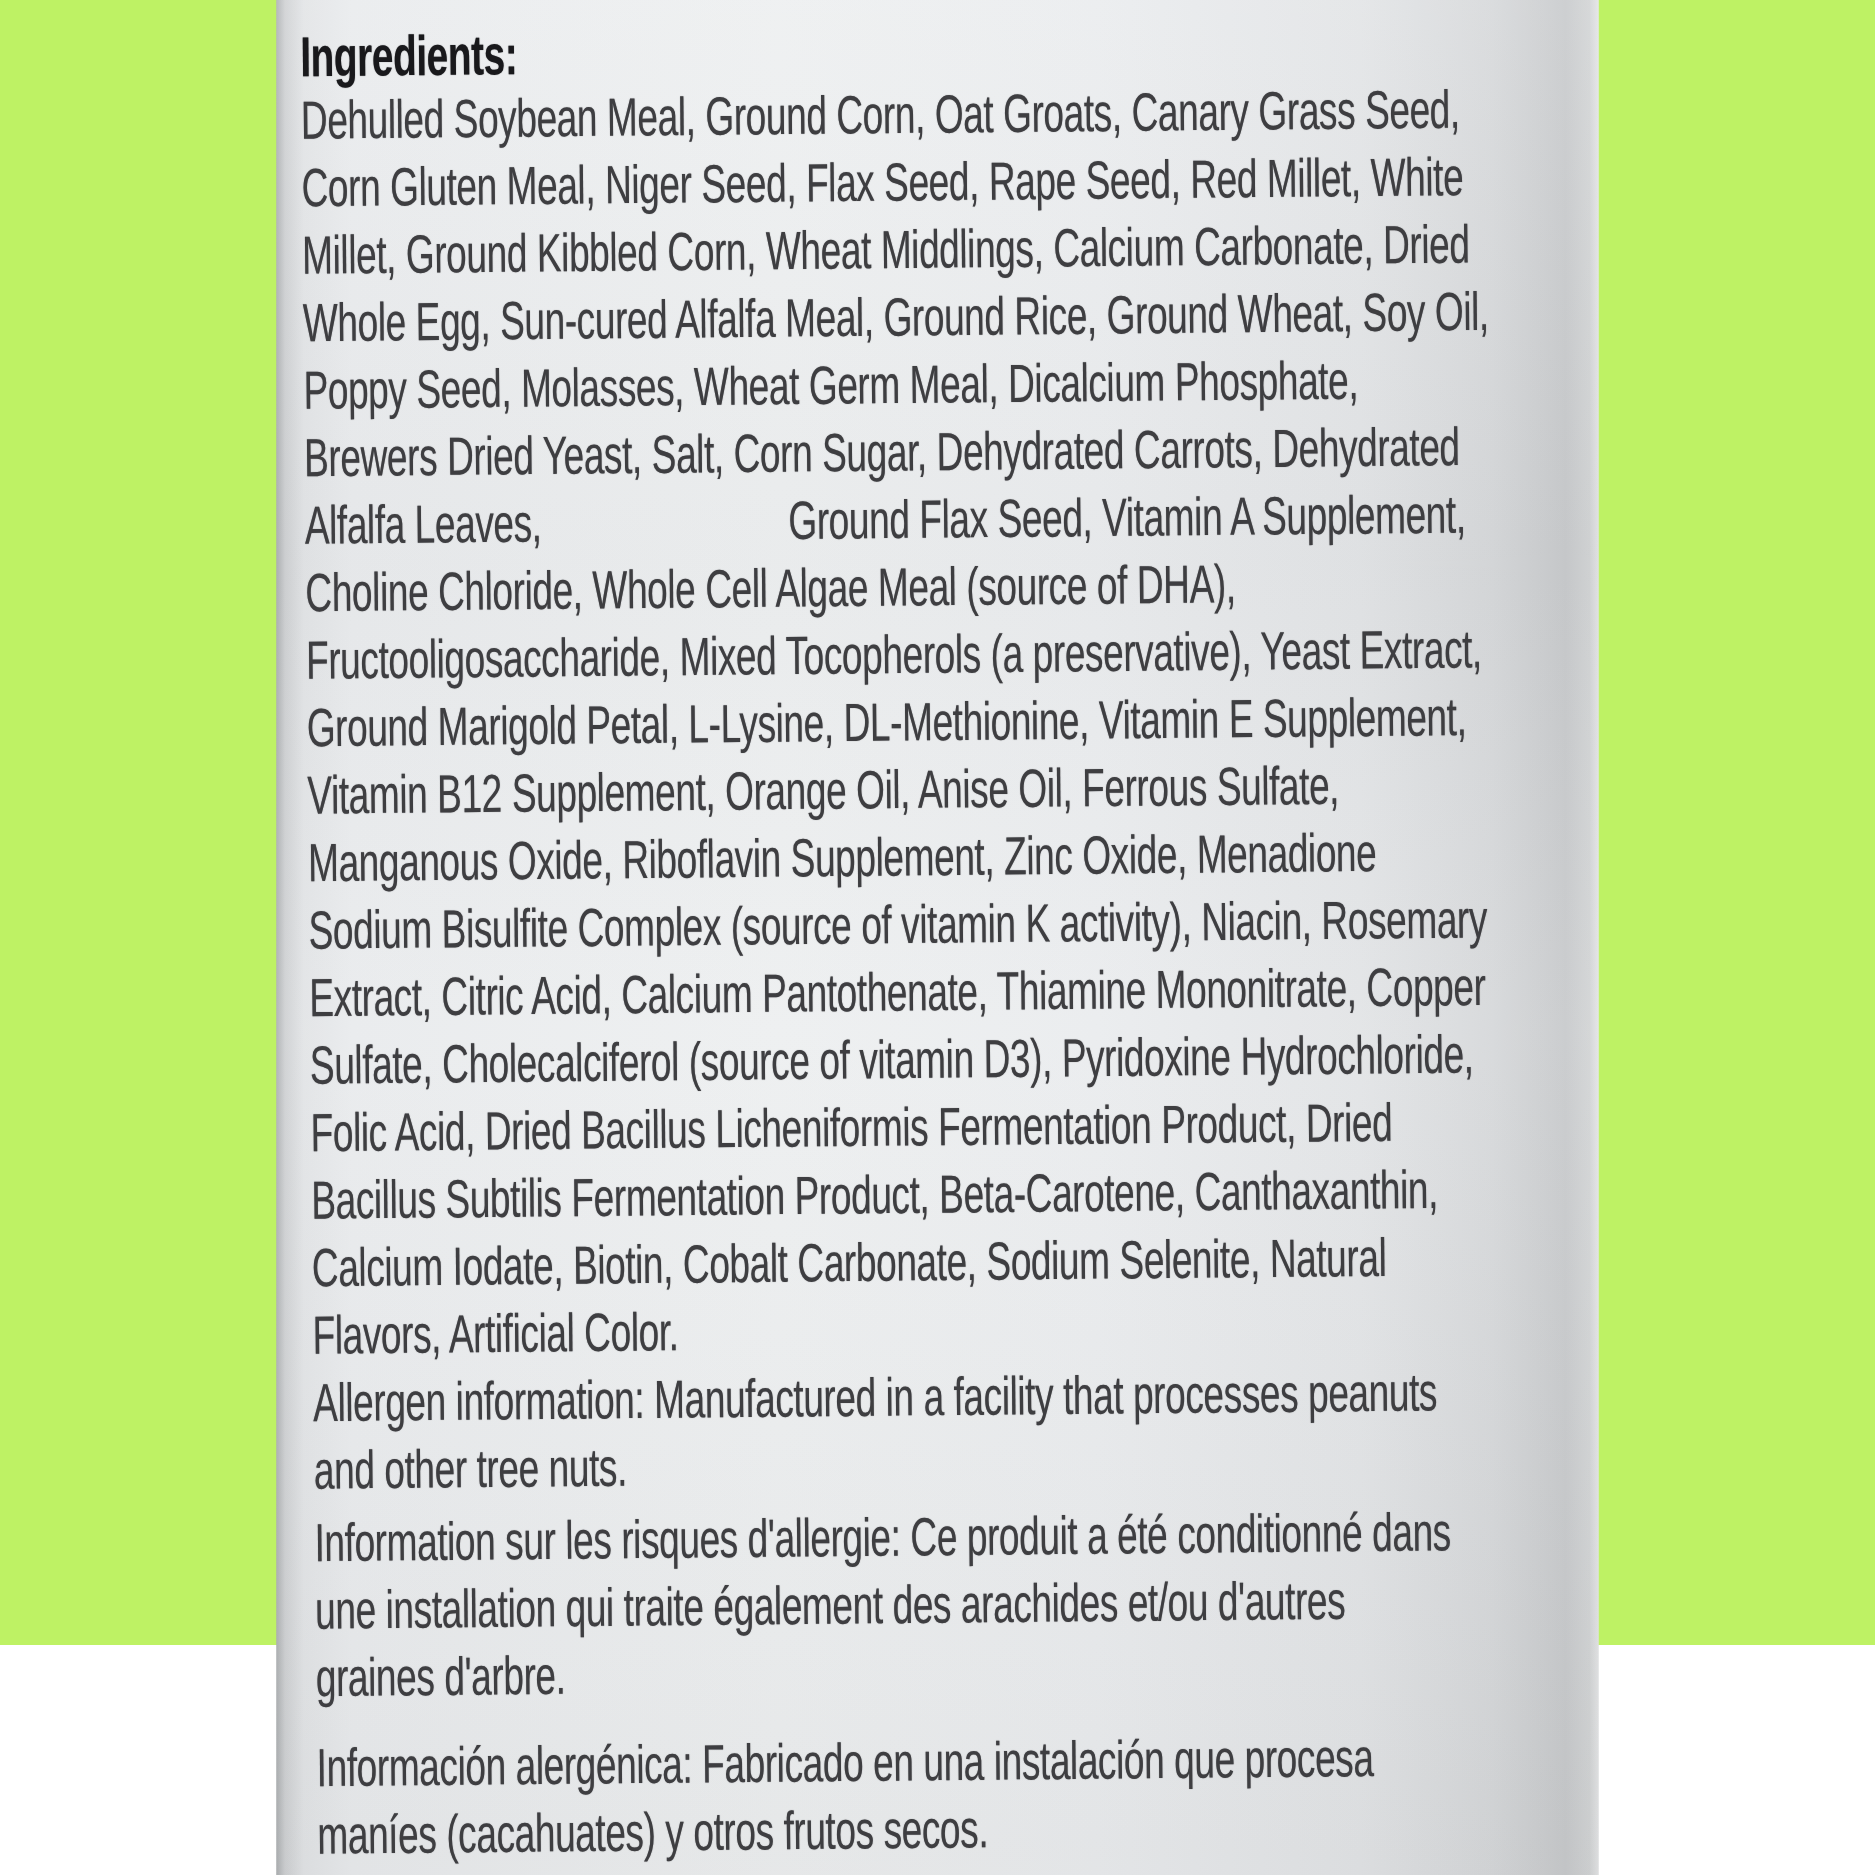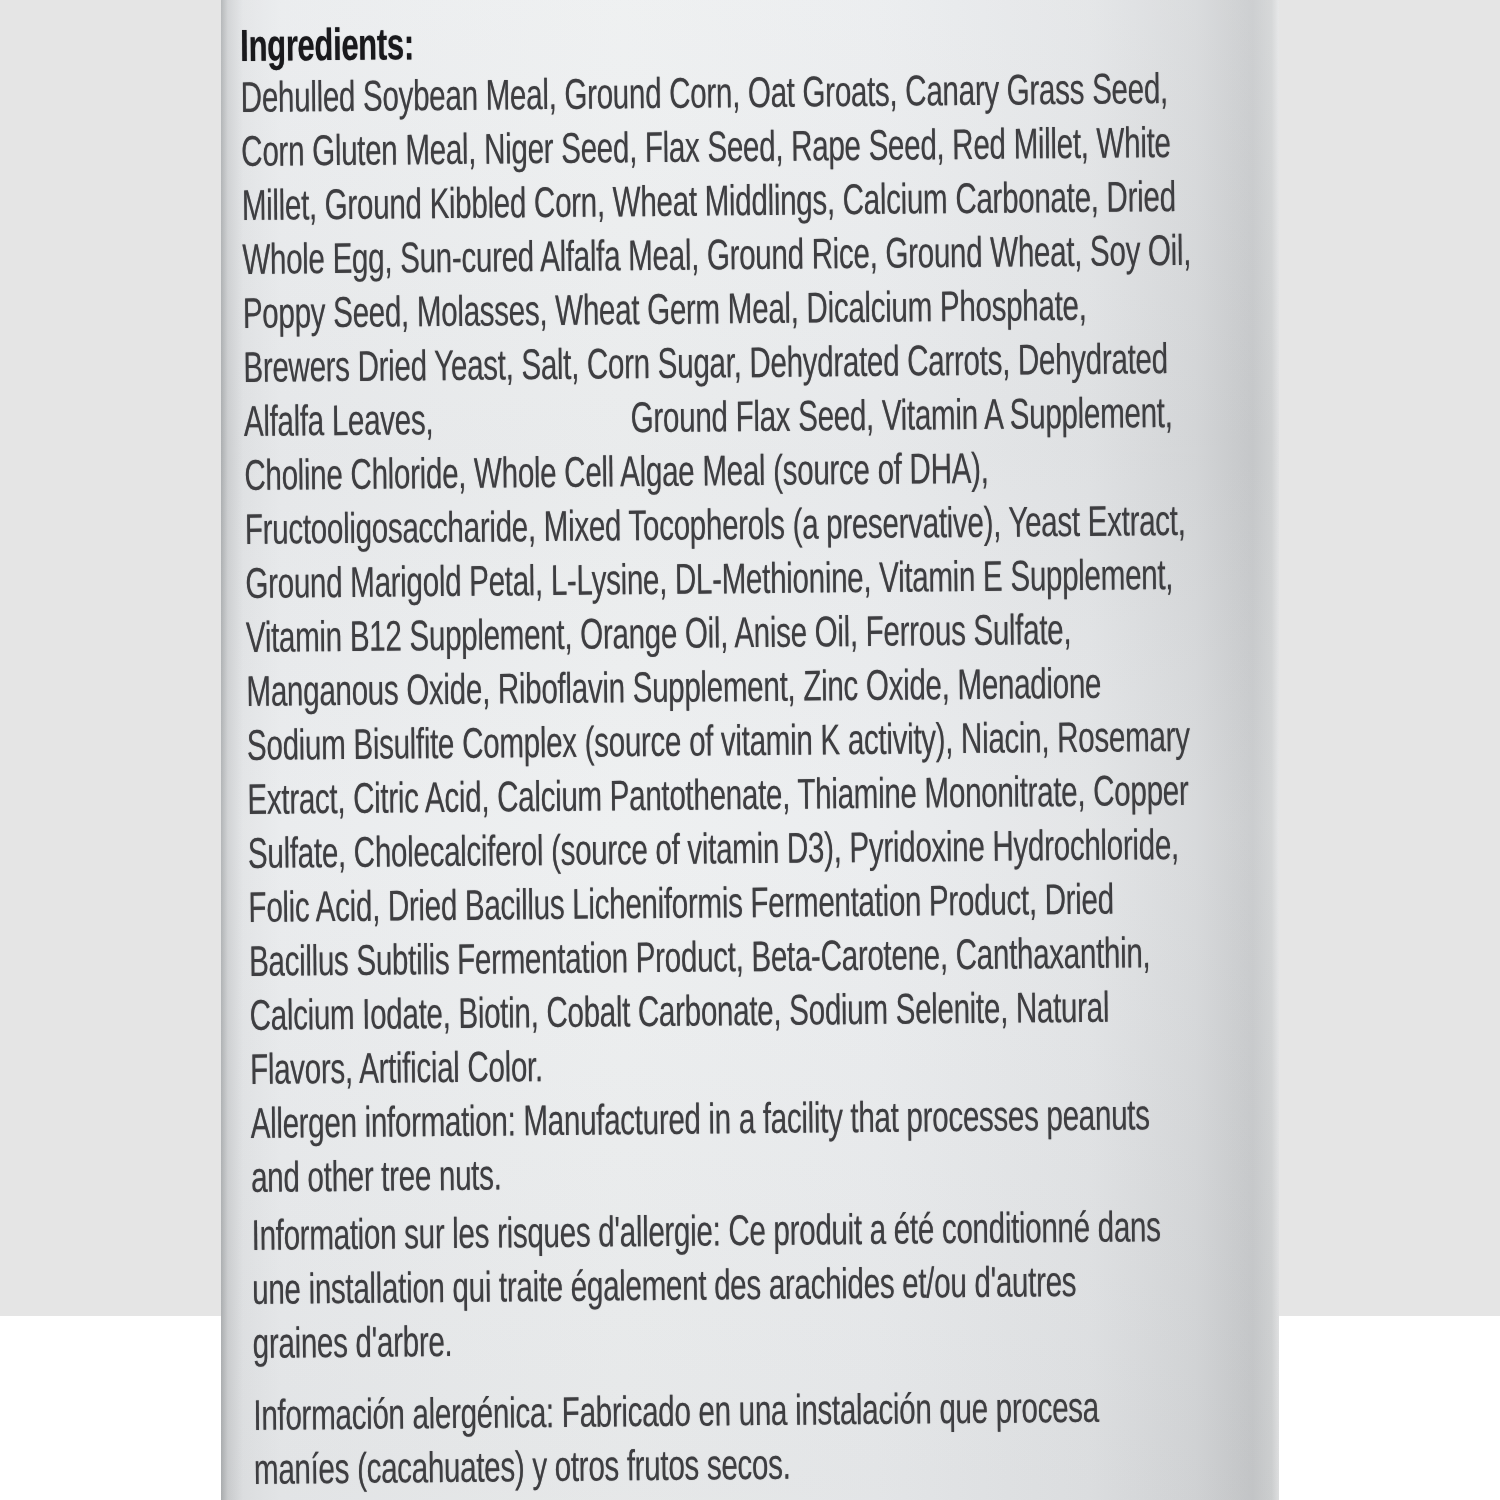--- a/index.html
+++ b/index.html
@@ -8,21 +8,21 @@
     width: 1500px;
     height: 1500px;
     background: #ffffff;
     overflow: hidden;
     font-family: "Liberation Sans", "DejaVu Sans", sans-serif;
   }
   .stage {
     position: relative;
     width: 1500px;
     height: 1316px;
-    background: #e5e5e5;
+    background: #bef264;
   }
   
   .label-photo {
     position: absolute;
     left: 221px;
     top: 0;
     width: 1058px;
     height: 1500px;
     background:
       linear-gradient(90deg,

